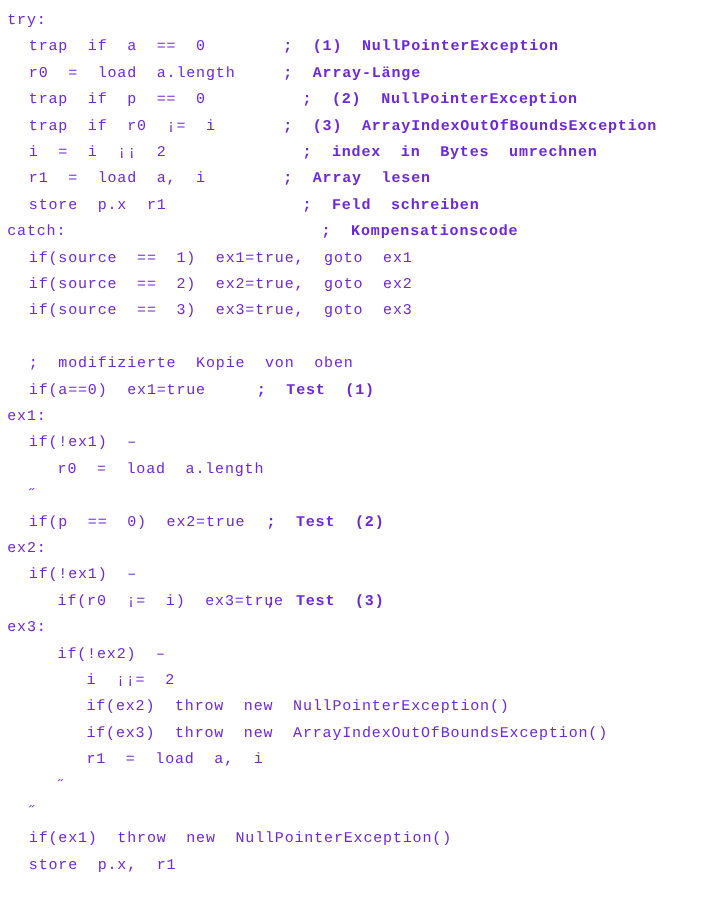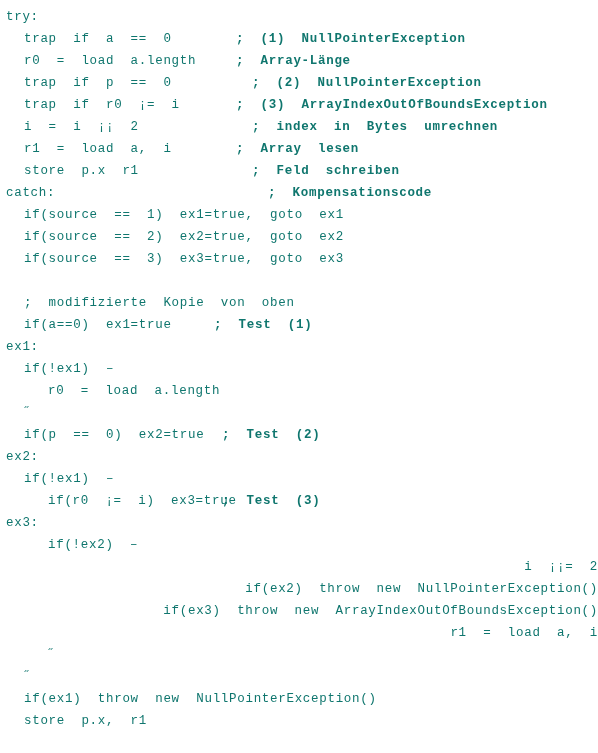--- a/index.html
+++ b/index.html
@@ -7,32 +7,32 @@
     padding: 0;
     width: 598px;
     height: 753px;
     background: #ffffff;
     overflow: hidden;
   }
   .code-block {
     font-family: "Courier New", Courier, monospace;
     font-size: 12.5px;
     line-height: 22px;
-    color: #0f766e;
+    color: #6d28d9;
     padding: 6px 0 0 4px;
     white-space: pre;
     letter-spacing: 0.7px;
   }
   .line {
     display: flex;
   }
   .ind0 { padding-left: 2px; }
   .ind1 { padding-left: 20px; }
   .ind2 { padding-left: 44px; }
-  .ind3 { padding-left: 68px; justify-content: flex-end; }
+  .ind3 { padding-left: 68px; }
   .code-part {
     display: inline-block;
   }
   .comment-part {
     display: inline-block;
     font-weight: bold;
   }
 </style>
 </head>
 <body>

